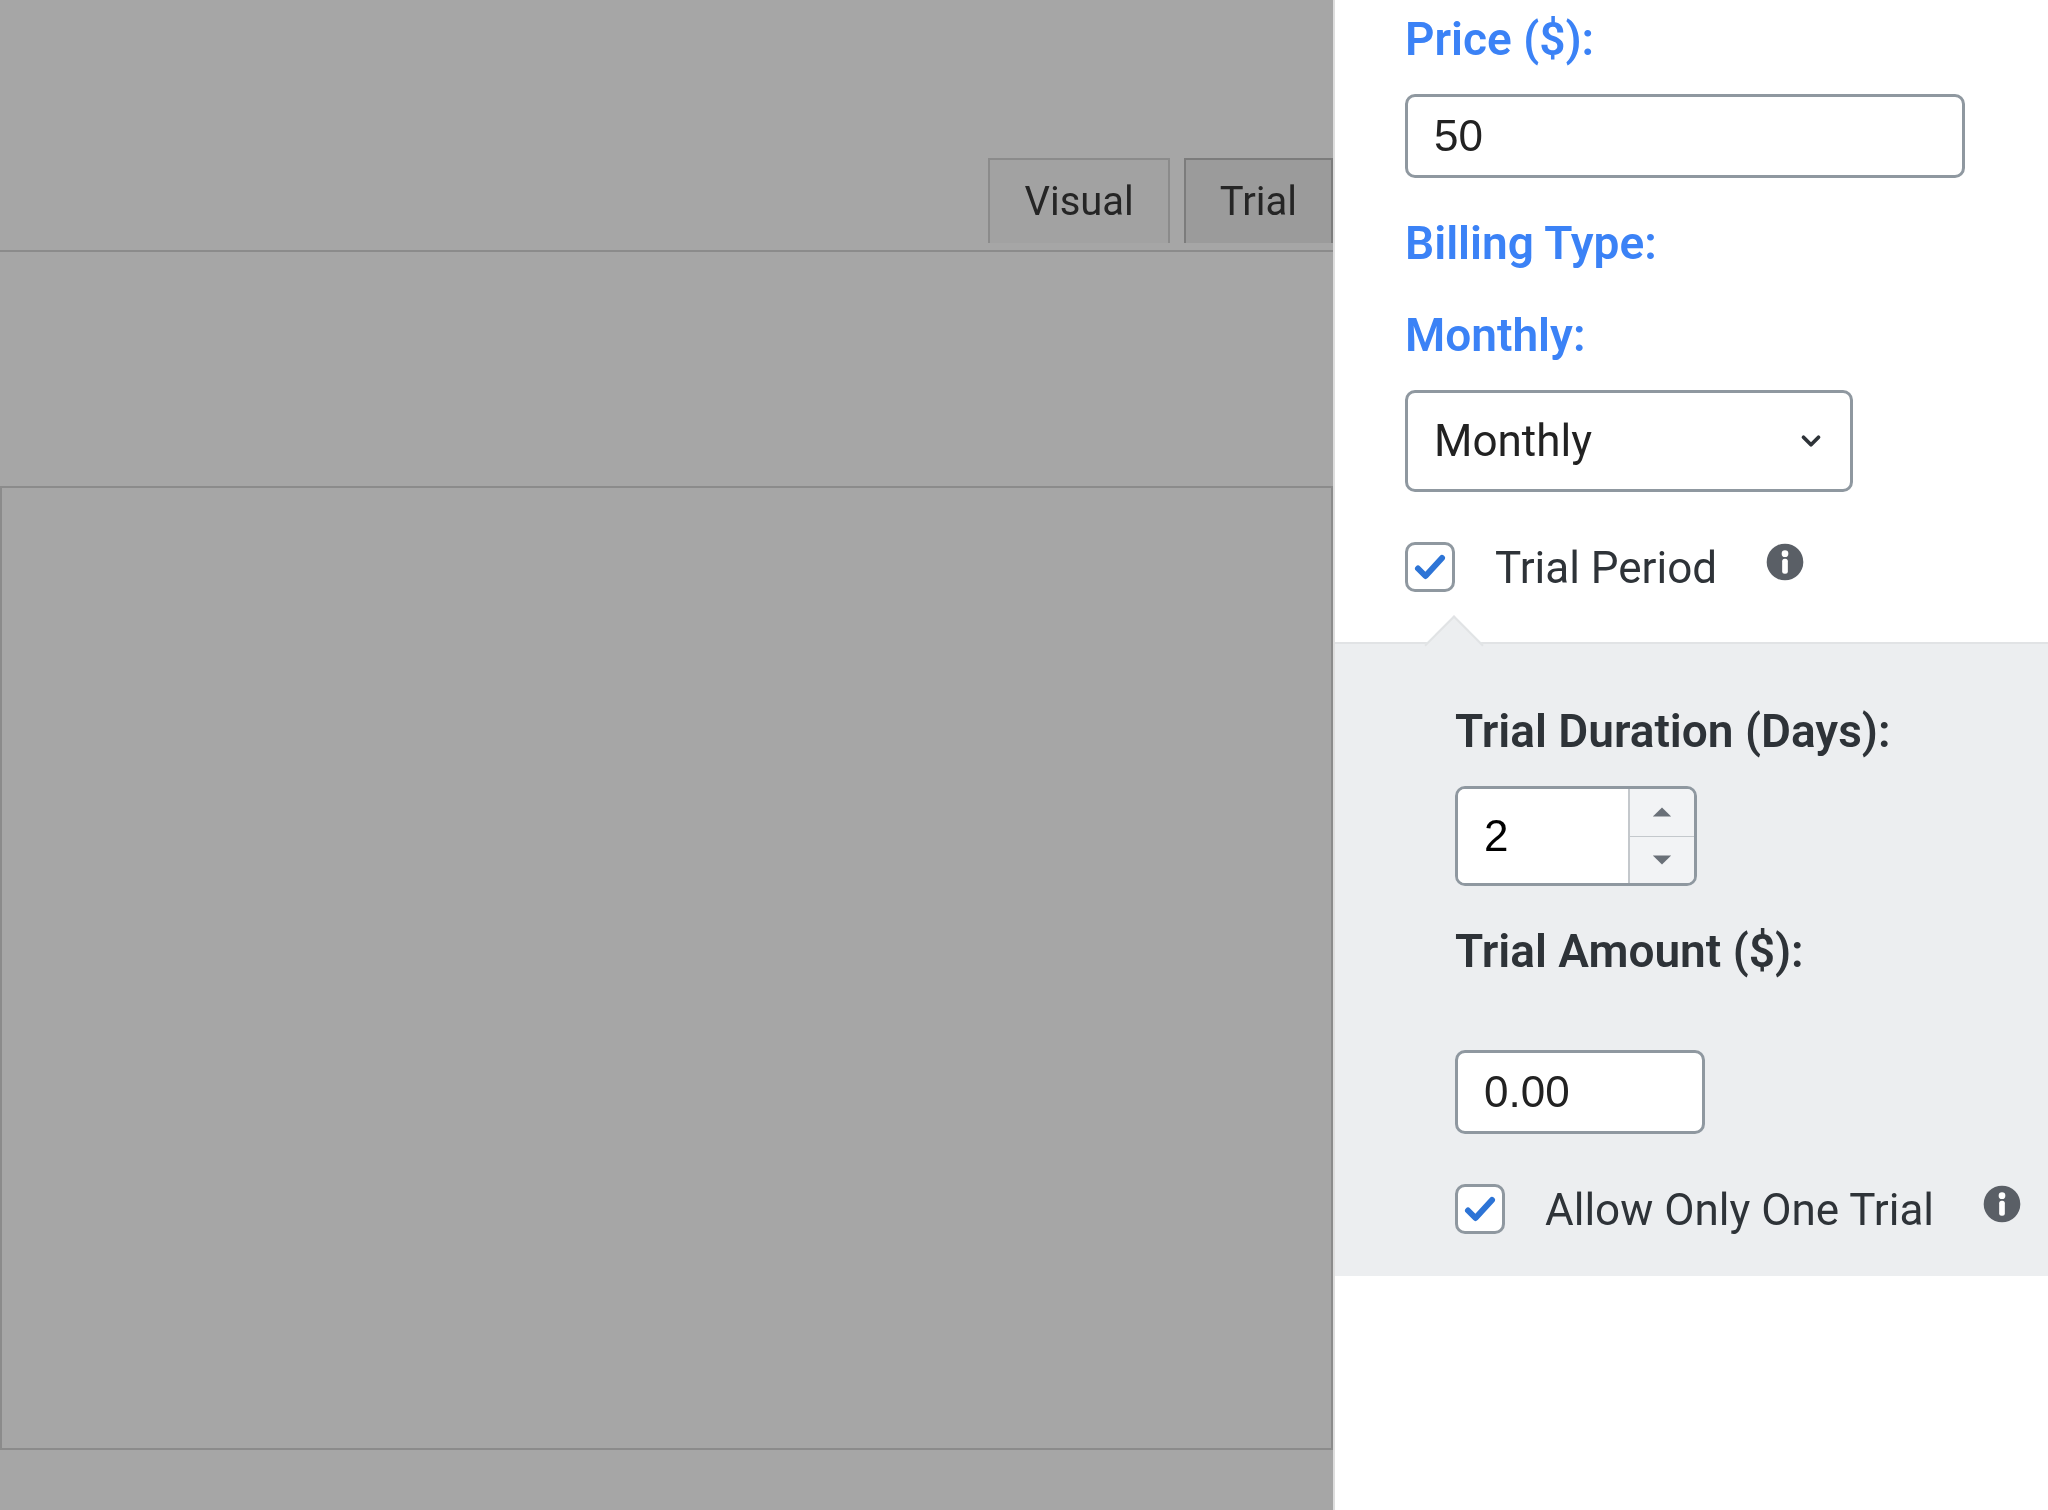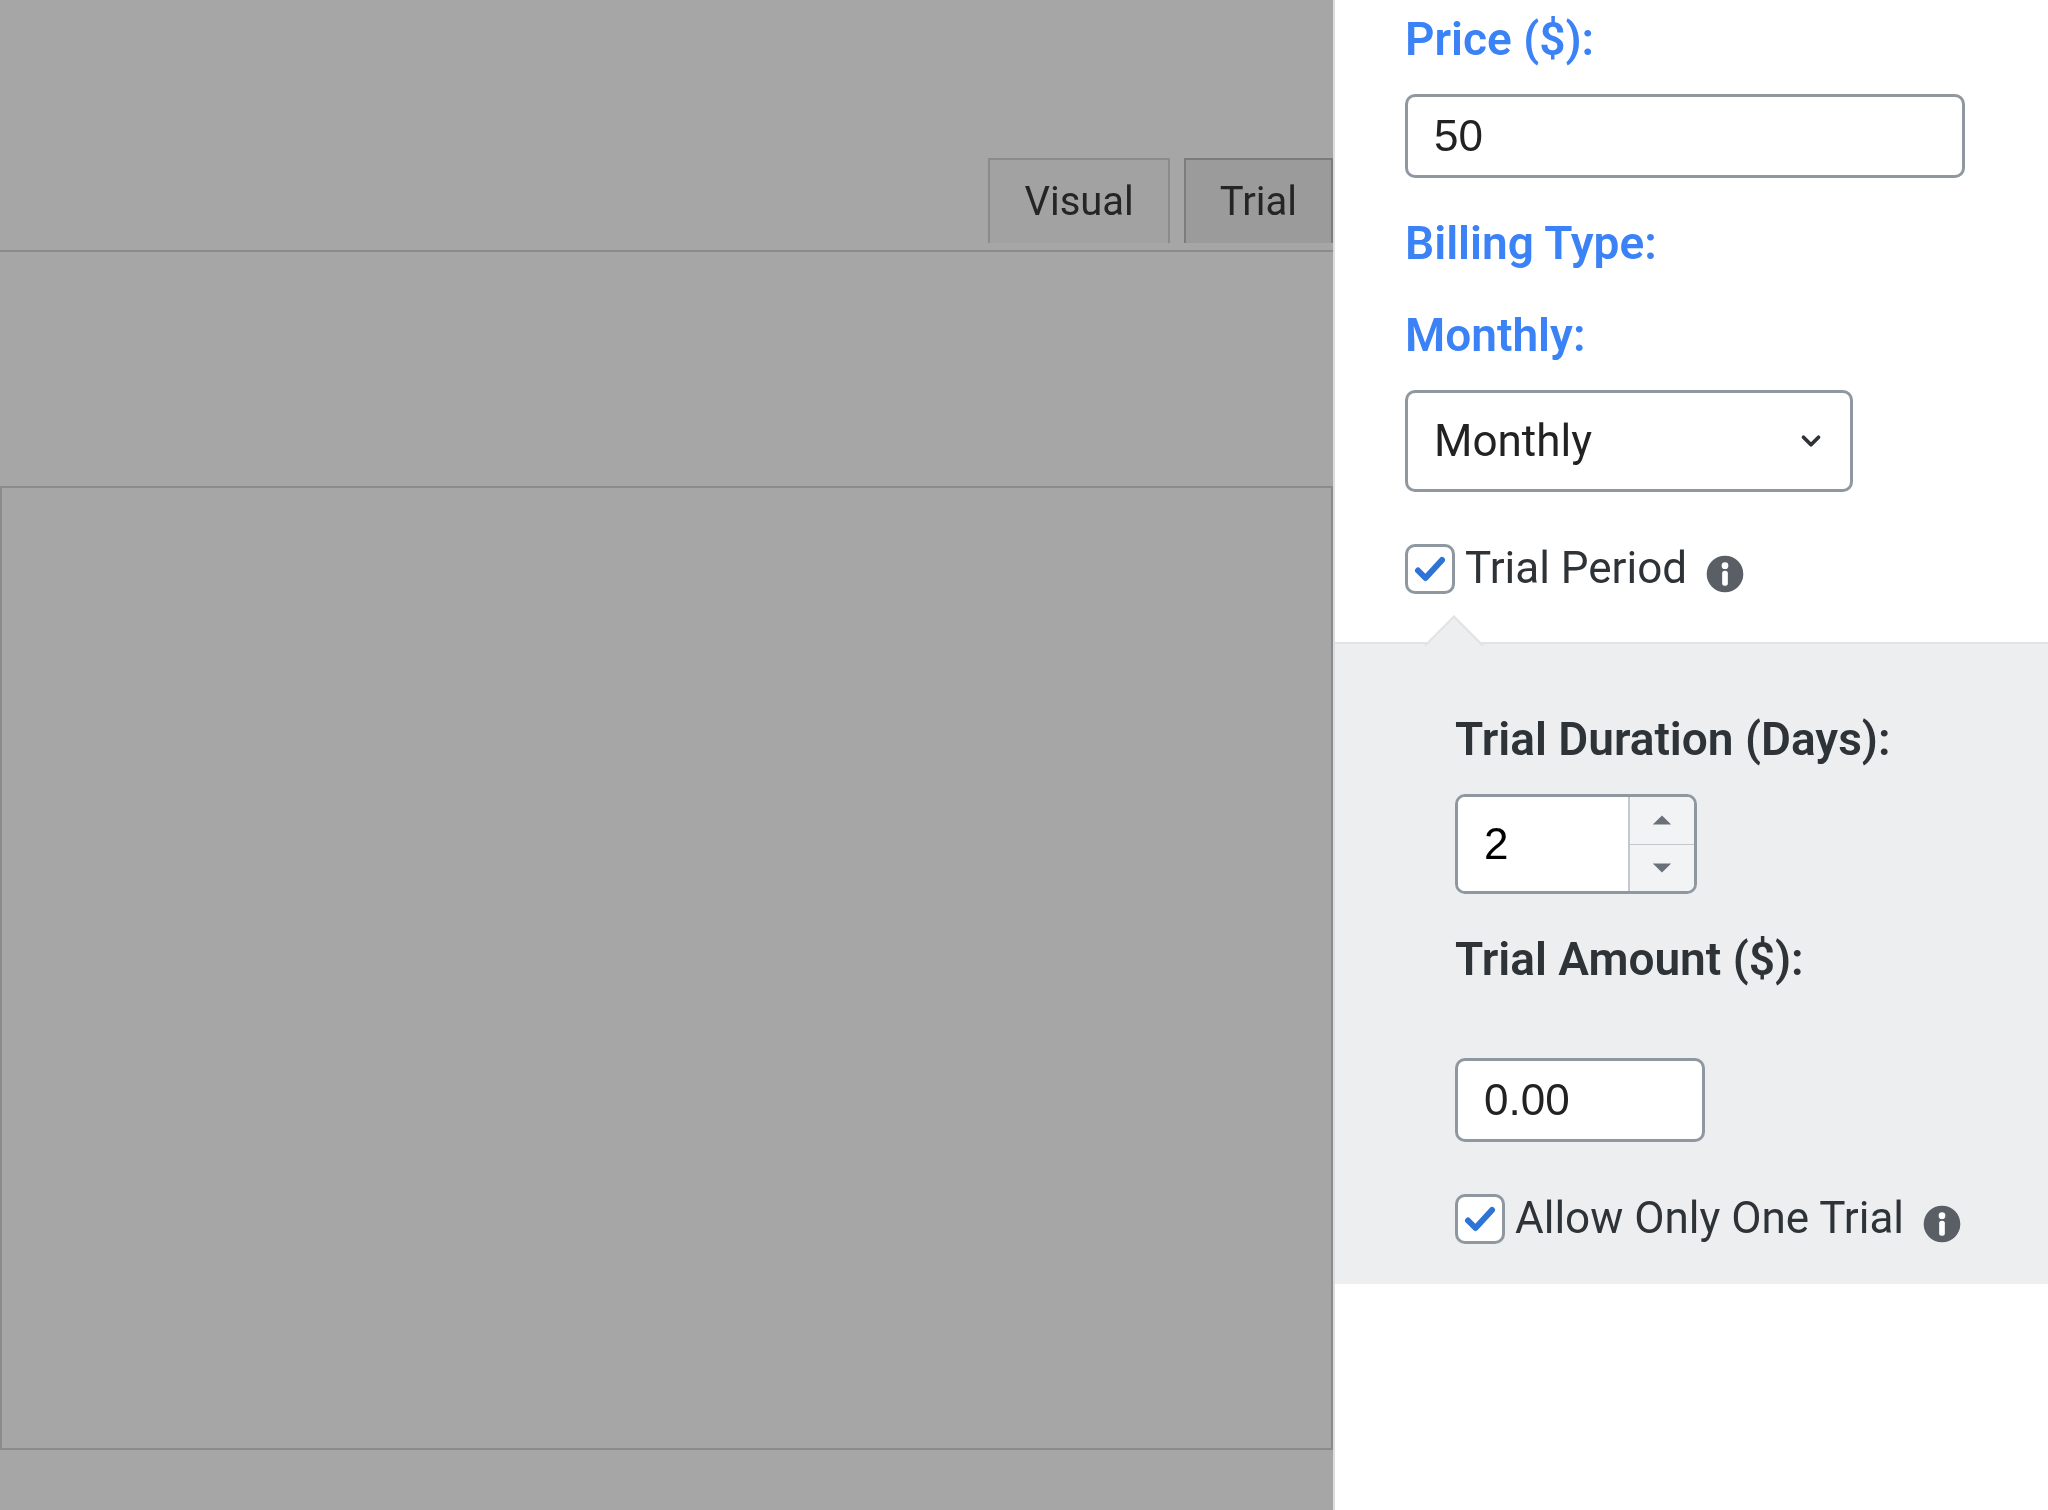--- a/index.html
+++ b/index.html
@@ -111,22 +111,22 @@
     gap: 28px;
   }
   .select-wrap.wide { width: 448px; justify-content: space-between; }
   .chevron {
     width: 30px; height: 30px;
     display: inline-flex; align-items: center; justify-content: center;
   }
   .chevron svg { width: 30px; height: 30px; }
   .check-row {
     display: flex;
-    align-items: flex-end;
-    gap: 10px;
+    align-items: flex-start;
+    gap: 40px;
     margin-top: 50px;
     font-size: 44px;
     color: #2e3338;
   }
   .checkbox {
     width: 50px; height: 50px;
     border: 3px solid #8f98a0;
     border-radius: 10px;
     display: inline-flex;
     align-items: center;
@@ -235,21 +235,21 @@
       <span class="info-icon">
         <svg viewBox="0 0 24 24">
             <circle cx="12" cy="12" r="11" fill="#5a5f66"></circle>
             <circle cx="12" cy="7" r="2" fill="#fff"></circle>
             <rect x="10.3" y="10" width="3.4" height="9" rx="1.5" fill="#fff"></rect>
           </svg>
       </span>
     </div>
 
     <div class="trial-panel">
-      <div class="field-label" style="margin-top:8px">Trial Duration (Days):</div>
+      <div class="field-label" style="margin-top:0">Trial Duration (Days):</div>
       <div class="stepper">
         <input class="stepper-input" value="2" style="">
         <div class="stepper-btns">
           <div class="stepper-btn">
             <svg viewBox="0 0 24 14">
                 <polygon points="12,2 22,12 2,12" fill="#6a7078"></polygon>
               </svg>
           </div>
           <div class="stepper-btn">
             <svg viewBox="0 0 24 14">

